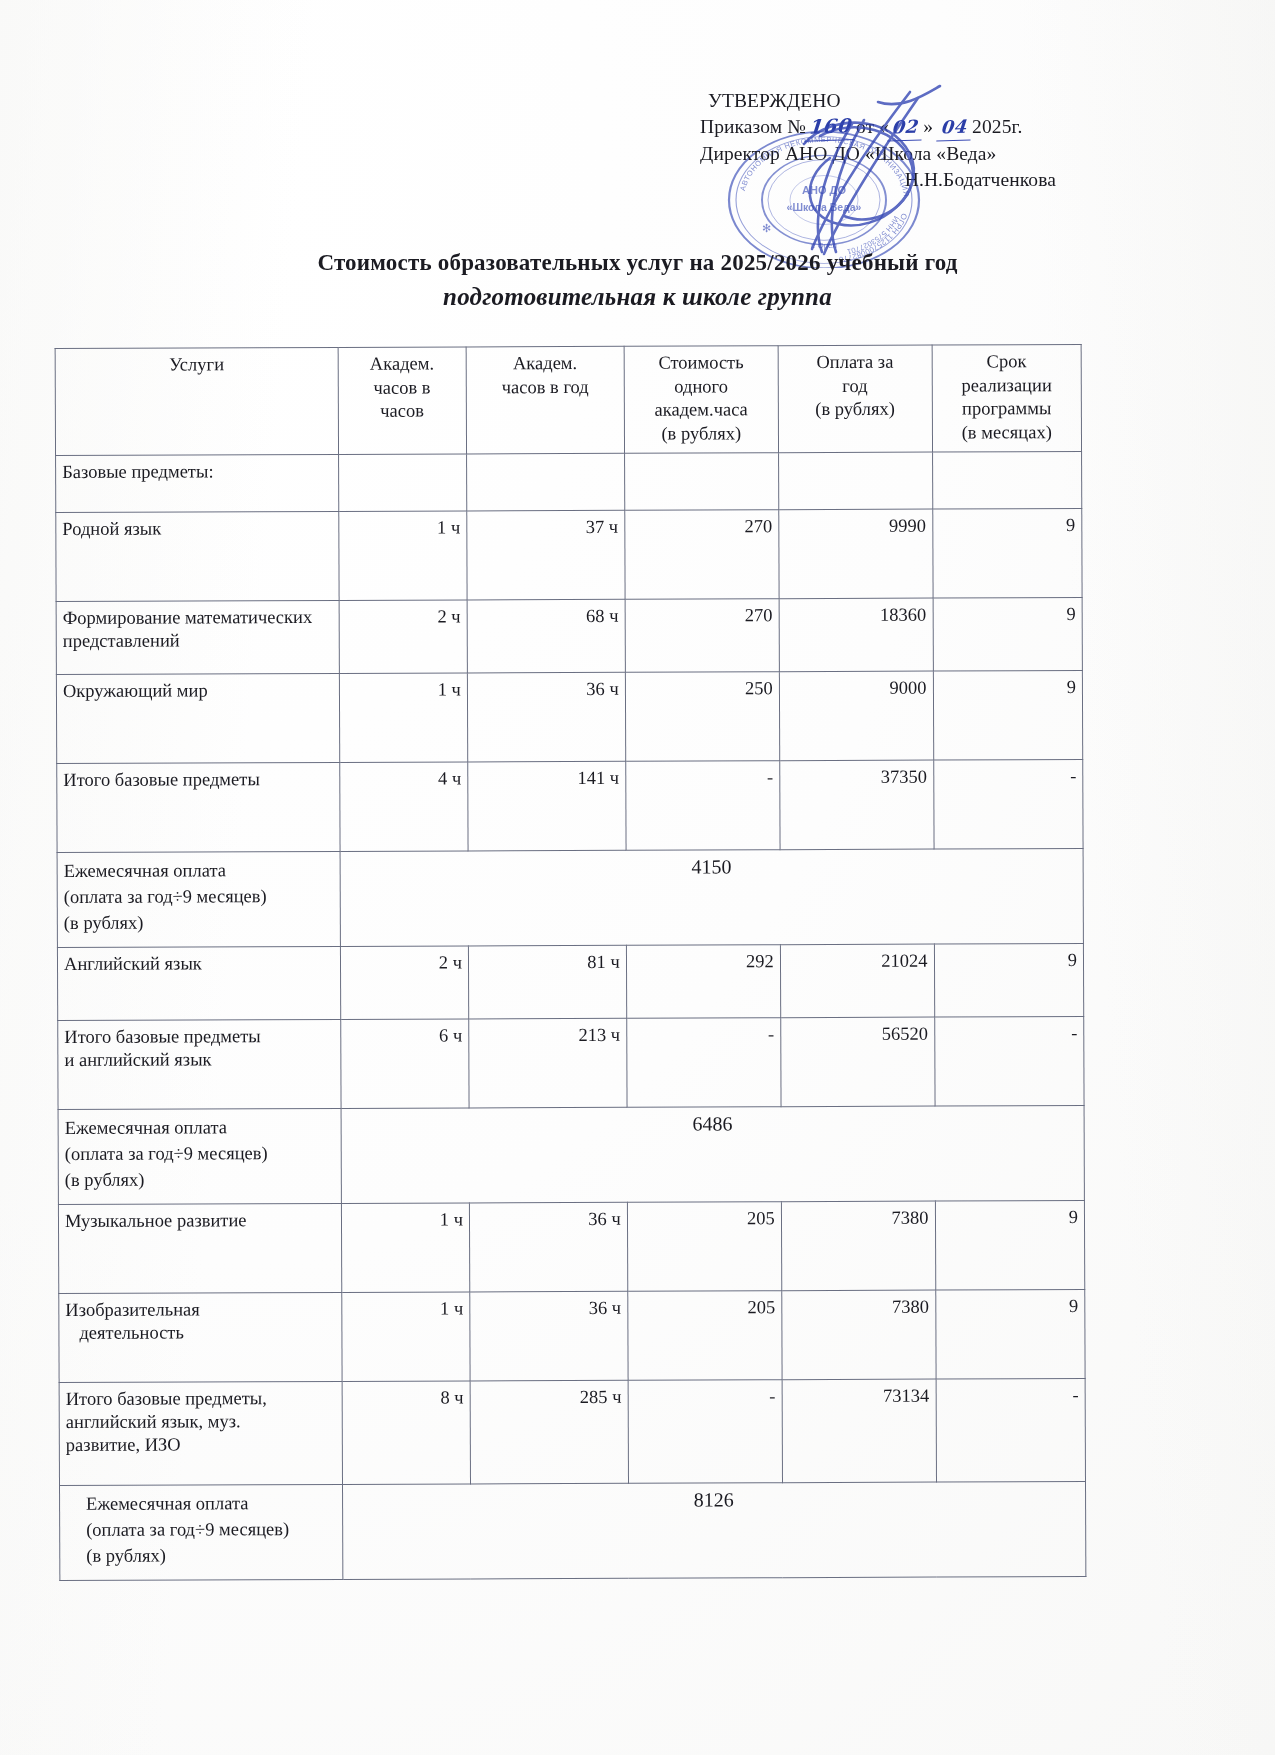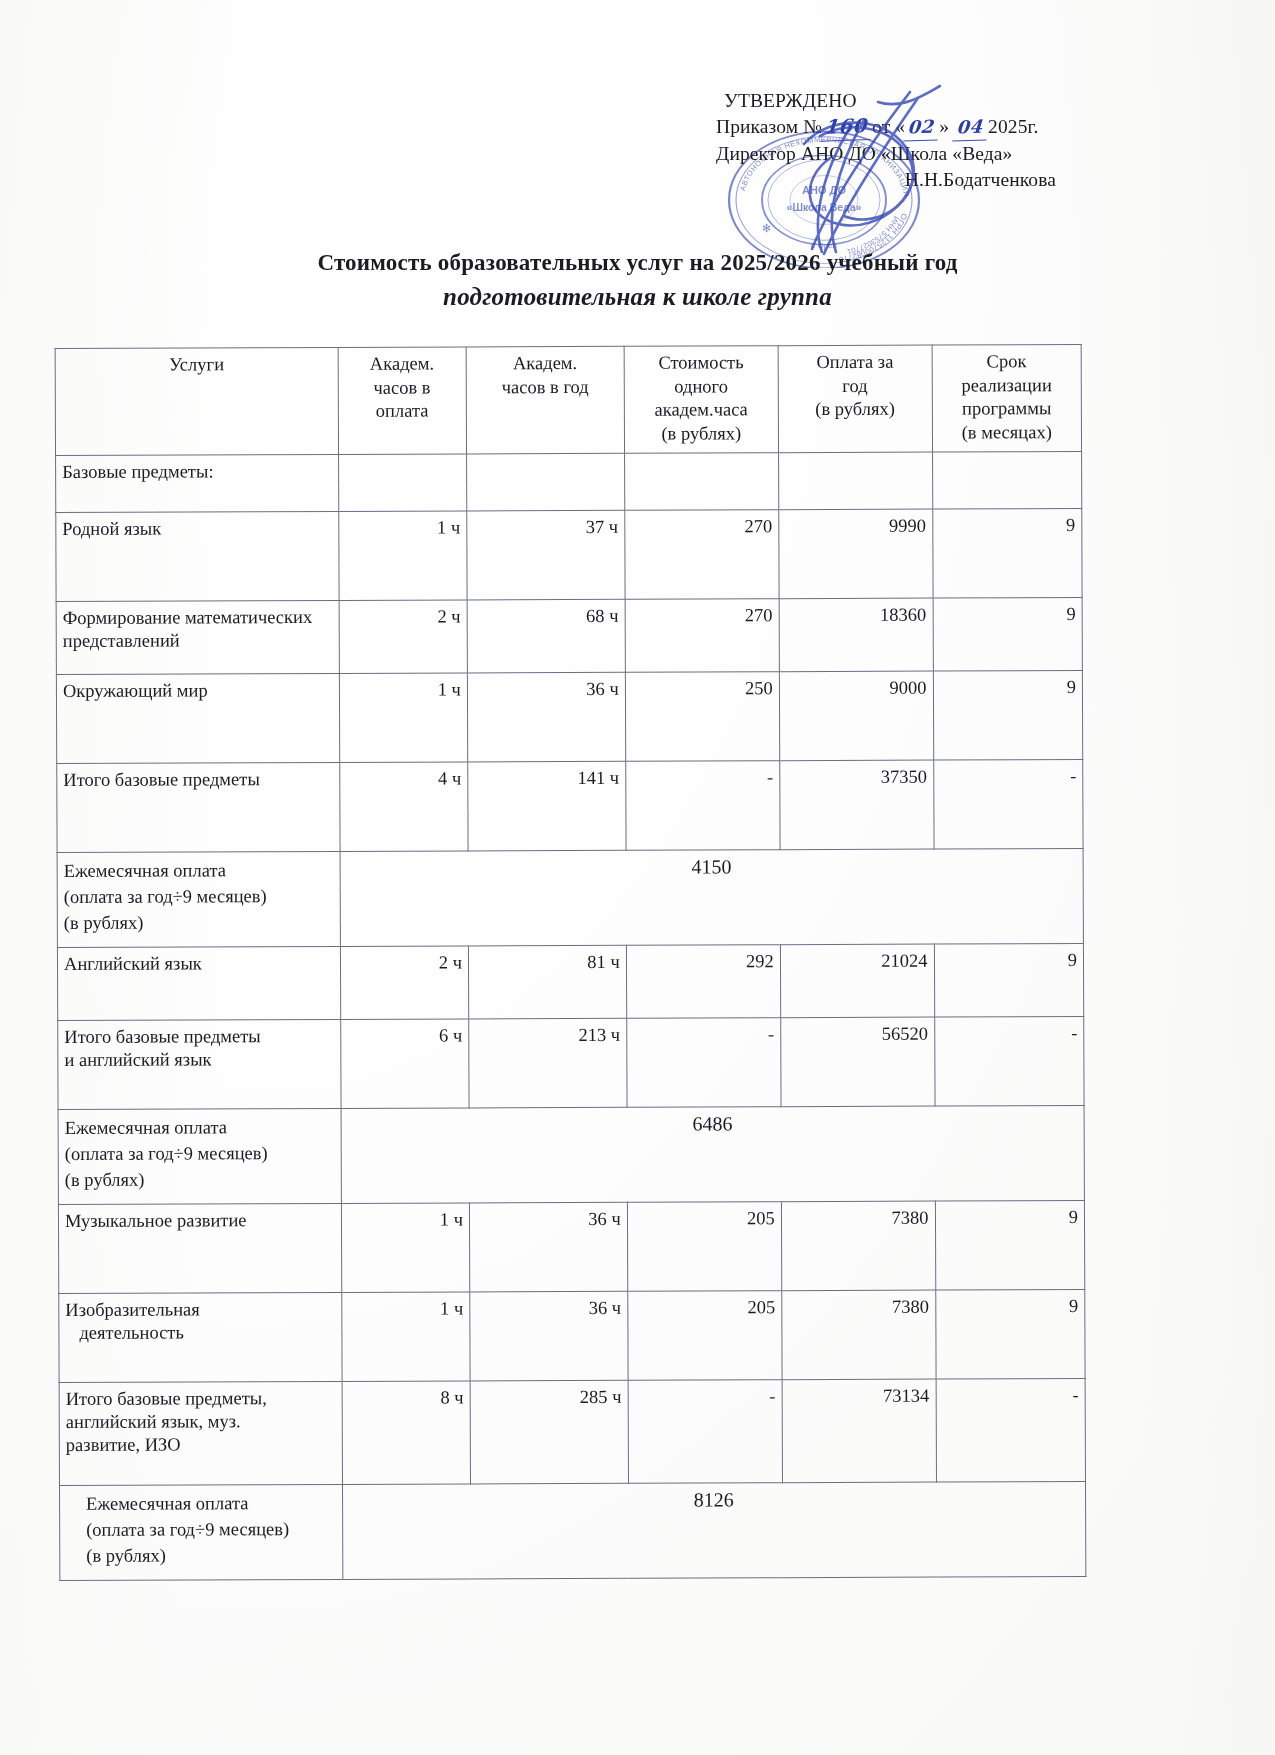--- a/index.html
+++ b/index.html
@@ -38,21 +38,21 @@
     position: absolute;
     top: 88px;
     left: 700px;
     width: 360px;
     text-align: left;
     font-size: 19.5px;
     line-height: 26px;
     letter-spacing: .1px;
     z-index: 4;
   }
-  .approval .ln { white-space: nowrap; margin-left: 16px; }
+  .approval .ln { white-space: nowrap; }
   .approval .ln.l1 { padding-left: 8px; }
   .approval .ln.l4 { text-align: right; padding-right: 4px; }
   .hw {
     font-family: "DejaVu Serif", serif;
     color: #2b3ea8;
     font-style: italic;
     font-weight: 700;
     letter-spacing: .5px;
     border-bottom: 1px solid #3a4bb5;
     padding: 0 4px;
@@ -223,21 +223,21 @@
   <div class="tbl-wrap">
     <table class="price">
       <thead>
         <tr class="r-head">
           <th class="h c-svc">
             <div>Услуги</div>
           </th>
           <th class="h c-wk">
             <div>Академ.</div>
             <div>часов в</div>
-            <div>оплата</div>
+            <div>часов</div>
           </th>
           <th class="h c-yr">
             <div>Академ.</div>
             <div>часов в год</div>
           </th>
           <th class="h c-price">
             <div>Стоимость</div>
             <div>одного</div>
             <div>академ.часа</div>
             <div>(в рублях)</div>

